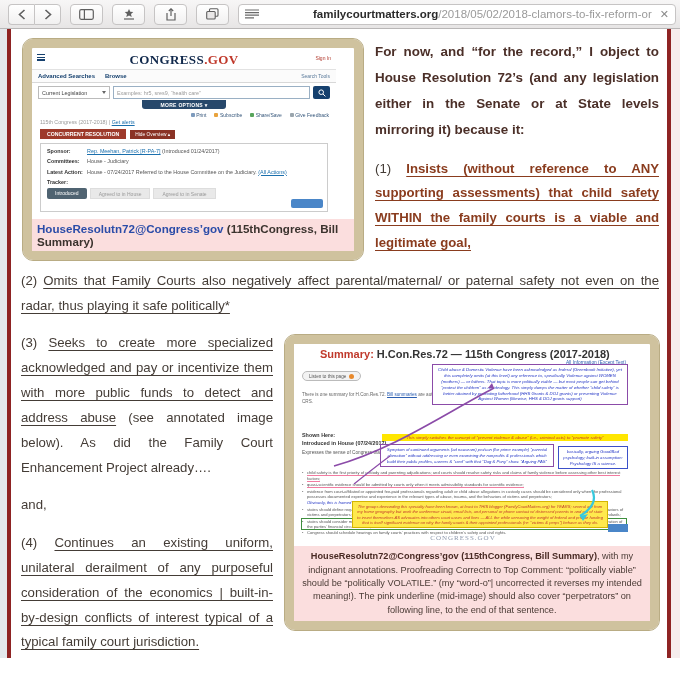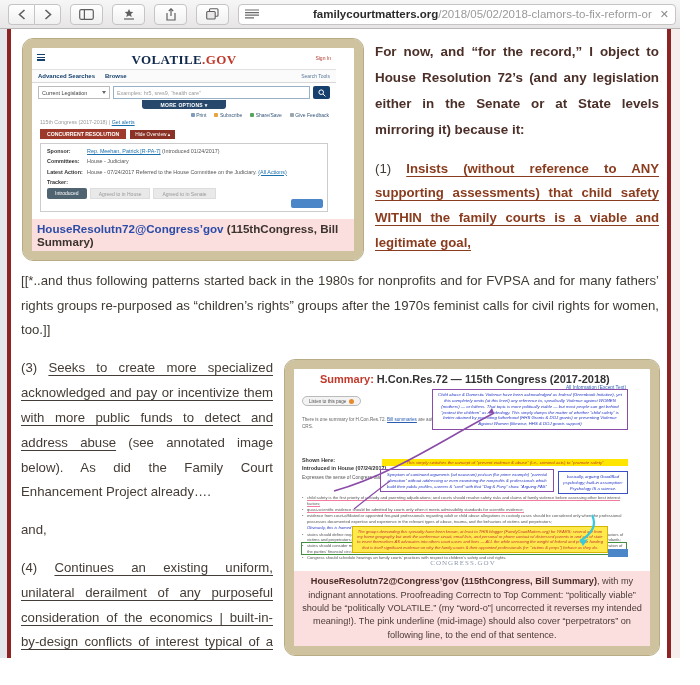--- a/index.html
+++ b/index.html
@@ -177,21 +177,21 @@
     <div class="content clearfix">
 
       <figure class="fig fig1" style="margin-top:0">
         <div class="cg1">
           <div class="cg-head">
             <span class="ham">
                 <i></i>
                 <i></i>
                 <i></i>
               </span>
-            <div class="cg-logo"><span class="lm">VOLATILE</span><span class="lg">.GOV</span></div>
+            <div class="cg-logo"><span class="lm">CONGRESS</span><span class="lg">.GOV</span></div>
             <span class="signin">Sign In</span>
           </div>
           <div class="cg-nav">
             <span>Advanced Searches</span>
             <span>Browse</span>
             <span class="st">Search Tools</span>
           </div>
           <div class="cg-search">
             <div class="scope">Current Legislation</div>
             <div class="sinput">Examples: hr5, sres9, “health care”</div>
@@ -240,22 +240,22 @@
         </div>
         <figcaption class="capbar">
           <span class="cl">HouseResolutn72@Congress’gov</span><span> (115thCongress, Bill Summary)</span>
         </figcaption>
       </figure>
 
       <p class="intro">For now, and “for the record,” I object to House Resolution 72’s (and any legislation either in the Senate or at State levels mirroring it) because it:</p>
 
       <p class="item"><span>(1) </span><span class="i1 u">Insists (without reference to ANY supporting assessments) that child safety WITHIN the family courts is a viable and legitimate goal,</span></p>
 
-
-      <p class="aside-p">[[*..and thus following patterns started back in the 1980s for nonprofits and for FVPSA and for many fathers’ rights groups re-purposed as “children’s rights” groups after the 1970s feminist calls for civil rights for women, too.]]</p>
+      <p class="item"><span>(2) </span><span class="u">Omits that Family Courts also negatively affect parental/maternal/ or paternal safety not even on the radar, thus playing it safe politically*</span></p>
+
 
       <figure class="fig fig2">
         <div class="cg2">
           <div class="s-head"><span class="red">Summary: </span><span>H.Con.Res.72 — 115th Congress (2017-2018)</span></div>
           <div class="s-allinfo">All Information (Except Text)</div>
           <div class="s-listen">Listen to this page</div>
           <div class="s-sumline"><span>There is one summary for H.Con.Res.72. </span><span class="lk">Bill summaries</span><span> are authored by CRS.</span></div>
           <div class="annbox annbox-top s-purple-top annbox" style="border:1.2px solid #8b4ba8;font-style:italic;color:#2335c5;">Child abuse &amp; Domestic Violence have been acknowledged as federal (Greenbook Initiative), yet this completely omits (at this level) any reference to, specifically Violence against WOMEN (mothers) — or fathers. That topic is more politically viable — but most people can get behind “protect the children” as an ideology. This simply dumps the matter of whether “child safety” is better attained by promoting fatherhood (HHS Grants &amp; DOJ grants) or preventing Violence Against Women (likewise, HHS &amp; DOJ grants support)</div>
           <div class="s-yellow">This simply switches the concept of “prevent violence &amp; abuse” (i.e., criminal acts) to “promote safety”</div>
           <div class="s-shown">

